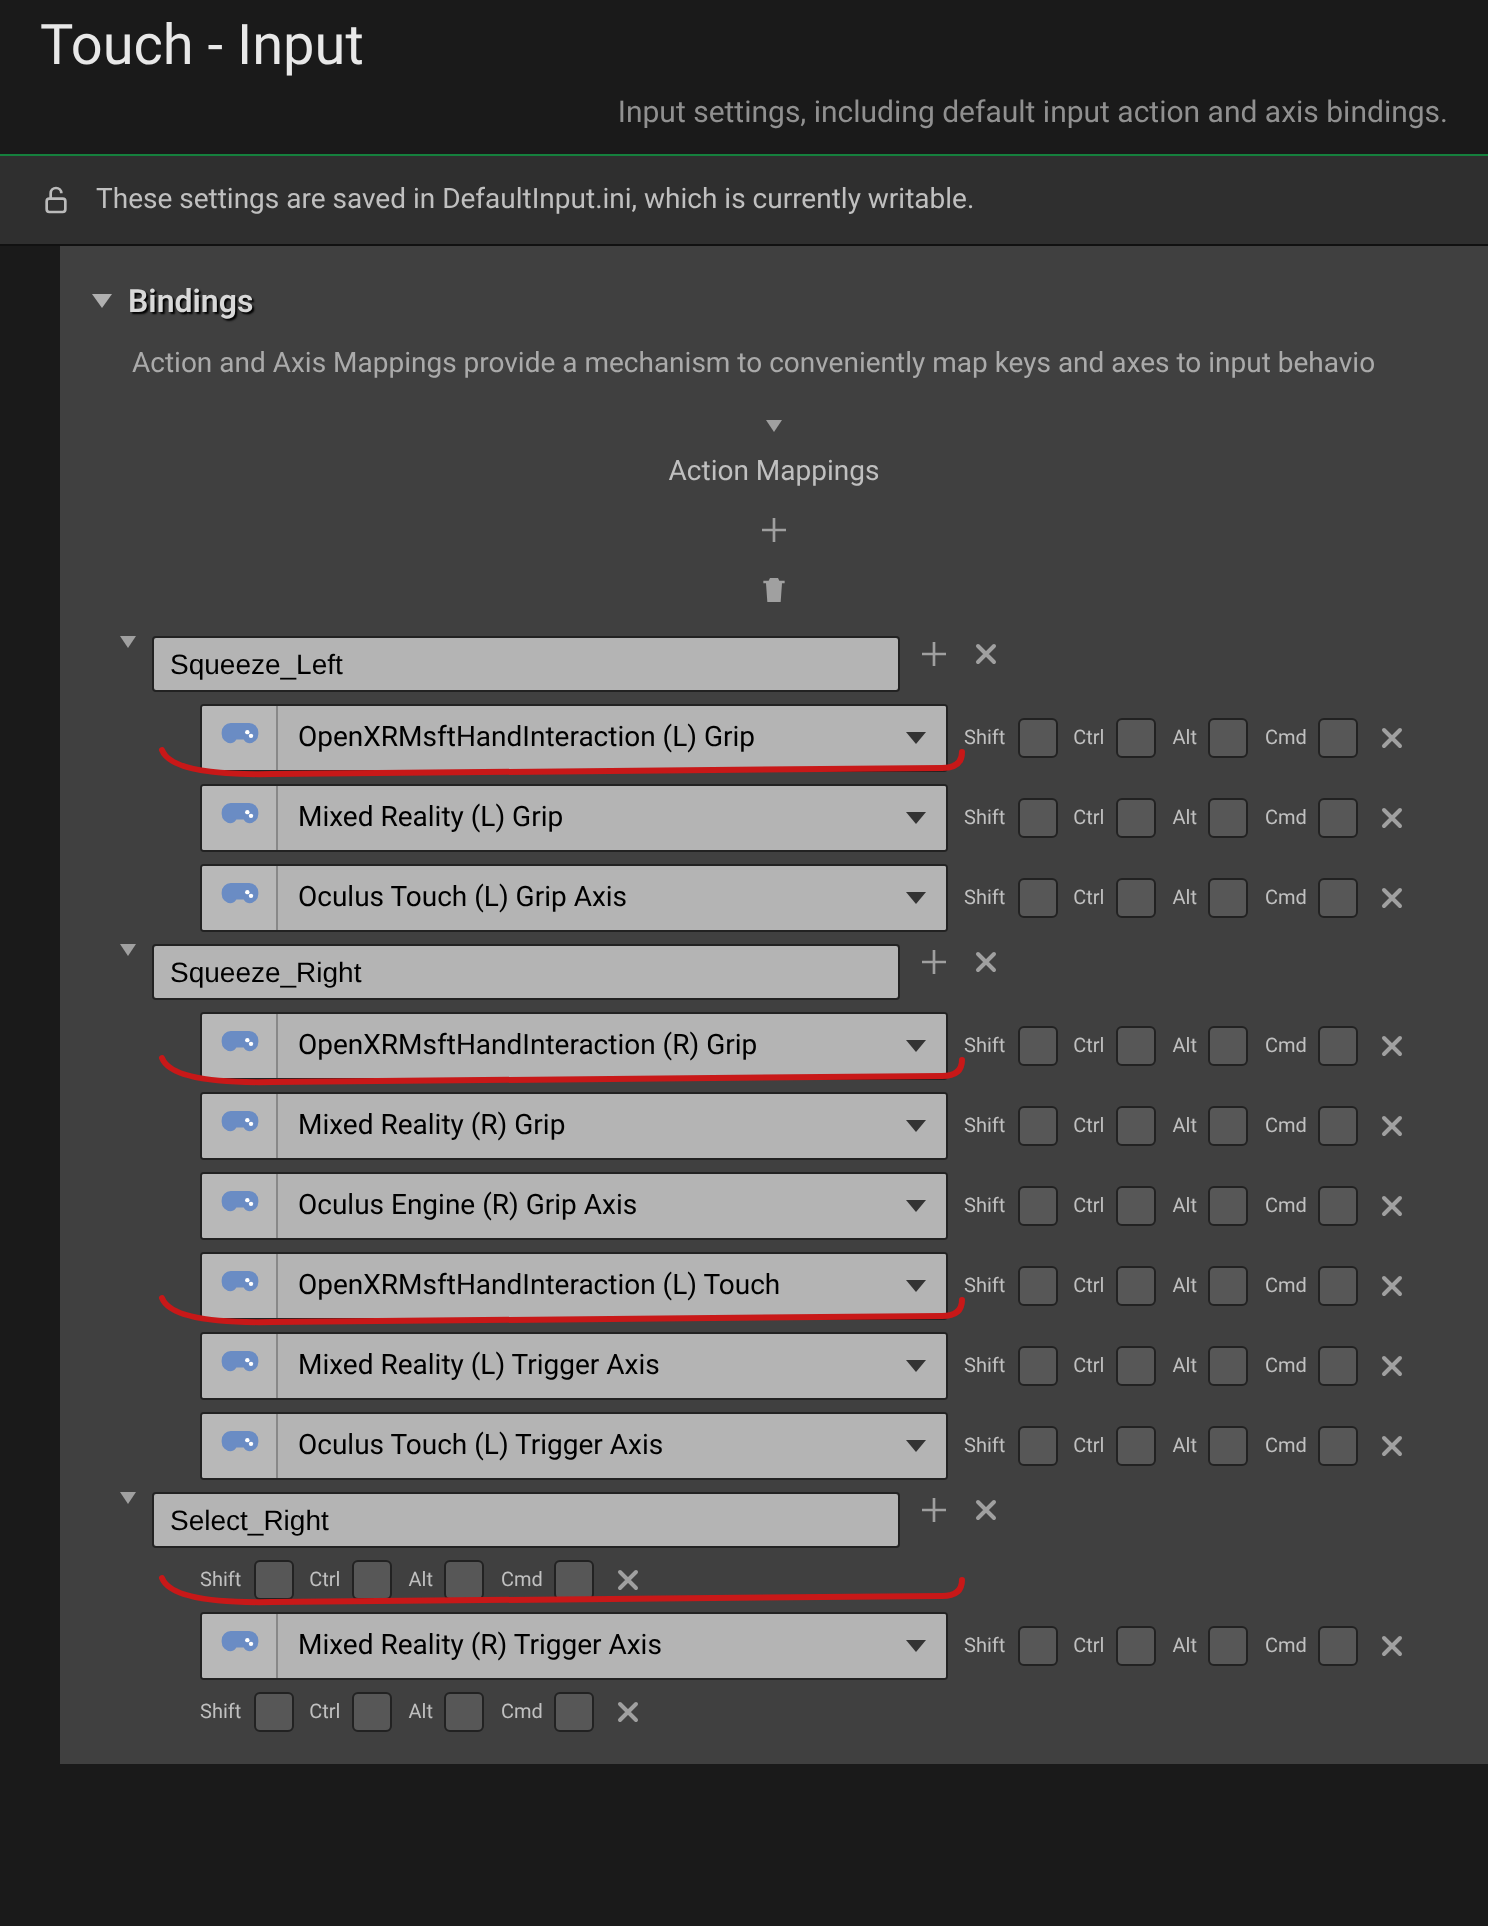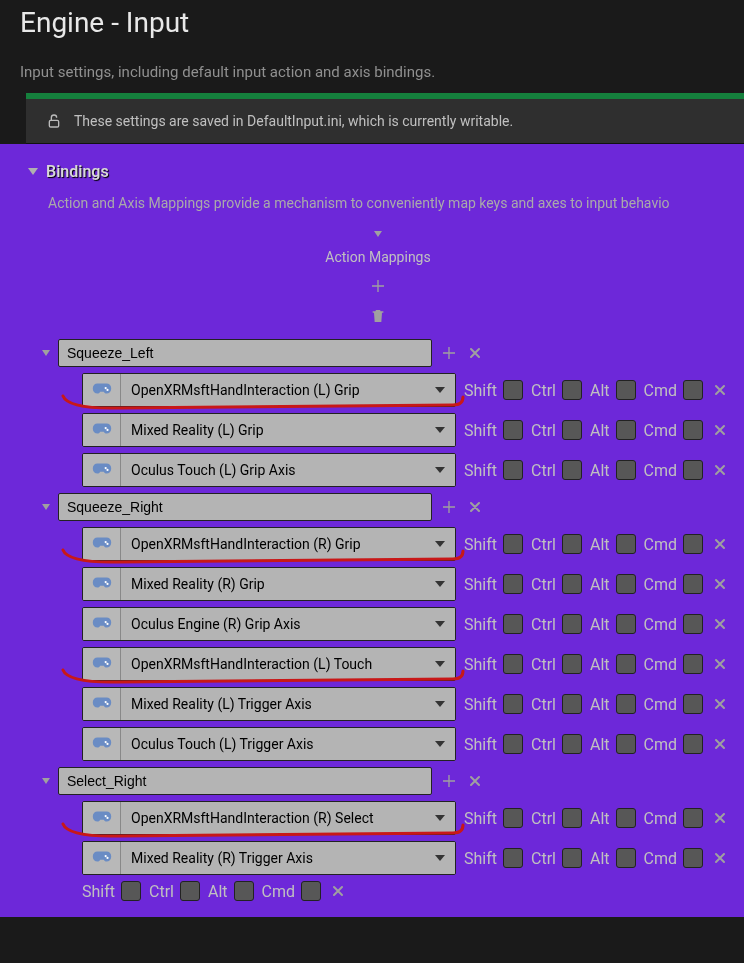--- a/index.html
+++ b/index.html
@@ -17,42 +17,43 @@
       padding: 6px 20px 12px 20px;
     }
     .title {
       font-size: 28px;
       font-weight: 400;
       color: #e8e8e8;
     }
     .subtitle {
       font-size: 15px;
       color: #909090;
-      margin-top: 24px;
+      margin-top: 8px;
+      text-align: right;
     }
     .notice-bar {
       background: #2f2f2f;
       padding: 14px 20px;
       display: flex;
       align-items: center;
       gap: 12px;
-      border-top: 6px solid #15803d;
+      border-top: 1px solid #15803d;
       border-bottom: 1px solid #111;
-      margin-left: 26px;
     }
     .lock-icon {
       width: 16px;
       height: 16px;
       display: inline-block;
       position: relative;
     }
     .lock-icon svg { width: 16px; height: 16px; }
     .section-body {
-      background: #6d28d9;
-      padding: 10px 0 10px 12px;
+      background: #404040;
+      padding: 10px 0 10px 0;
+      margin-left: 30px;
     }
     .section-header {
       display: flex;
       align-items: center;
       gap: 8px;
       padding: 8px 16px;
       font-size: 16px;
       font-weight: 600;
       color: #d8d8d8;
       text-shadow: 1px 1px 1px #000;
@@ -89,21 +90,20 @@
       cursor: pointer;
       color: #a0a0a0;
     }
     .action-group {
       margin-left: 30px;
       margin-right: 8px;
       margin-top: 6px;
     }
     .action-header {
       display: flex;
-      align-items: center;
       gap: 8px;
       margin-bottom: 6px;
     }
     .action-name-input {
       background: #b4b4b4;
       border: 1px solid #222;
       padding: 5px 8px;
       width: 374px;
       color: #000;
       font-size: 14px;
@@ -151,21 +151,21 @@
       border-right: 5px solid transparent;
       border-top: 6px solid #333;
     }
     .modifier-group {
       display: flex;
       align-items: center;
       gap: 6px;
     }
     .mod-label {
       color: #c0c0c0;
-      font-size: 16px;
+      font-size: 10px;
     }
     .mod-check {
       width: 20px; height: 20px;
       background: #575757;
       border: 1px solid #222;
       border-radius: 3px;
       cursor: pointer;
     }
     .x-icon svg, .plus-icon svg, .trash-icon svg { width: 16px; height: 16px; }
     .highlight-underline {
@@ -174,21 +174,21 @@
       bottom: -4px;
       width: 410px;
       height: 20px;
       pointer-events: none;
     }
   </style>
 </head>
 <body>
 
 <div class="header">
-  <div class="title">Engine - Input</div>
+  <div class="title">Touch - Input</div>
   <div class="subtitle">Input settings, including default input action and axis bindings.</div>
 </div>
 
 <div class="notice-bar">
   <span class="lock-icon">
     <svg viewBox="0 0 24 24" fill="none" stroke="#bbb" stroke-width="2">
       <rect x="5" y="11" width="14" height="10" rx="2"></rect>
       <path d="M8 11 V7 a4 4 0 0 1 8 0"></path>
     </svg>
   </span>
@@ -600,33 +600,20 @@
               <path d="M11 3h2v8h8v2h-8v8h-2v-8H3v-2h8z"></path>
             </svg>
           </span>
       <span class="icon-btn x-icon">
             <svg viewBox="0 0 24 24" fill="#a0a0a0">
               <path d="M18 6L6 18M6 6l12 12" stroke="#a0a0a0" stroke-width="3" stroke-linecap="round"></path>
             </svg>
           </span>
     </div>
     <div class="binding-row">
-    <div class="key-selector">
-      <div class="key-icon-box">
-        <span class="gamepad-icon"><svg viewBox="0 0 24 24" fill="#6a8cc4">
-                  <path d="M7 6h10a5 5 0 0 1 5 5v1a5 5 0 0 1-5 5c-1.5 0-2.5-1-3-2h-4c-.5 1-1.5 2-3 2a5 5 0 0 1-5-5v-1a5 5 0 0 1 5-5z M6 10h2v2h2v2H8v2H6v-2H4v-2h2v-2z"></path>
-                  <circle cx="16" cy="11" r="1.2" fill="#fff"></circle>
-                  <circle cx="18" cy="13" r="1.2" fill="#fff"></circle>
-                </svg></span>
-      </div>
-      <div class="key-dropdown">
-        <span>OpenXRMsftHandInteraction (R) Select</span>
-        <span class="dropdown-caret"></span>
-      </div>
-    </div>
     <div class="modifier-group">
     <span class="mod-label">Shift</span>
     <span class="mod-check"></span>
   </div>
     <div class="modifier-group">
     <span class="mod-label">Ctrl</span>
     <span class="mod-check"></span>
   </div>
     <div class="modifier-group">
     <span class="mod-label">Alt</span>

